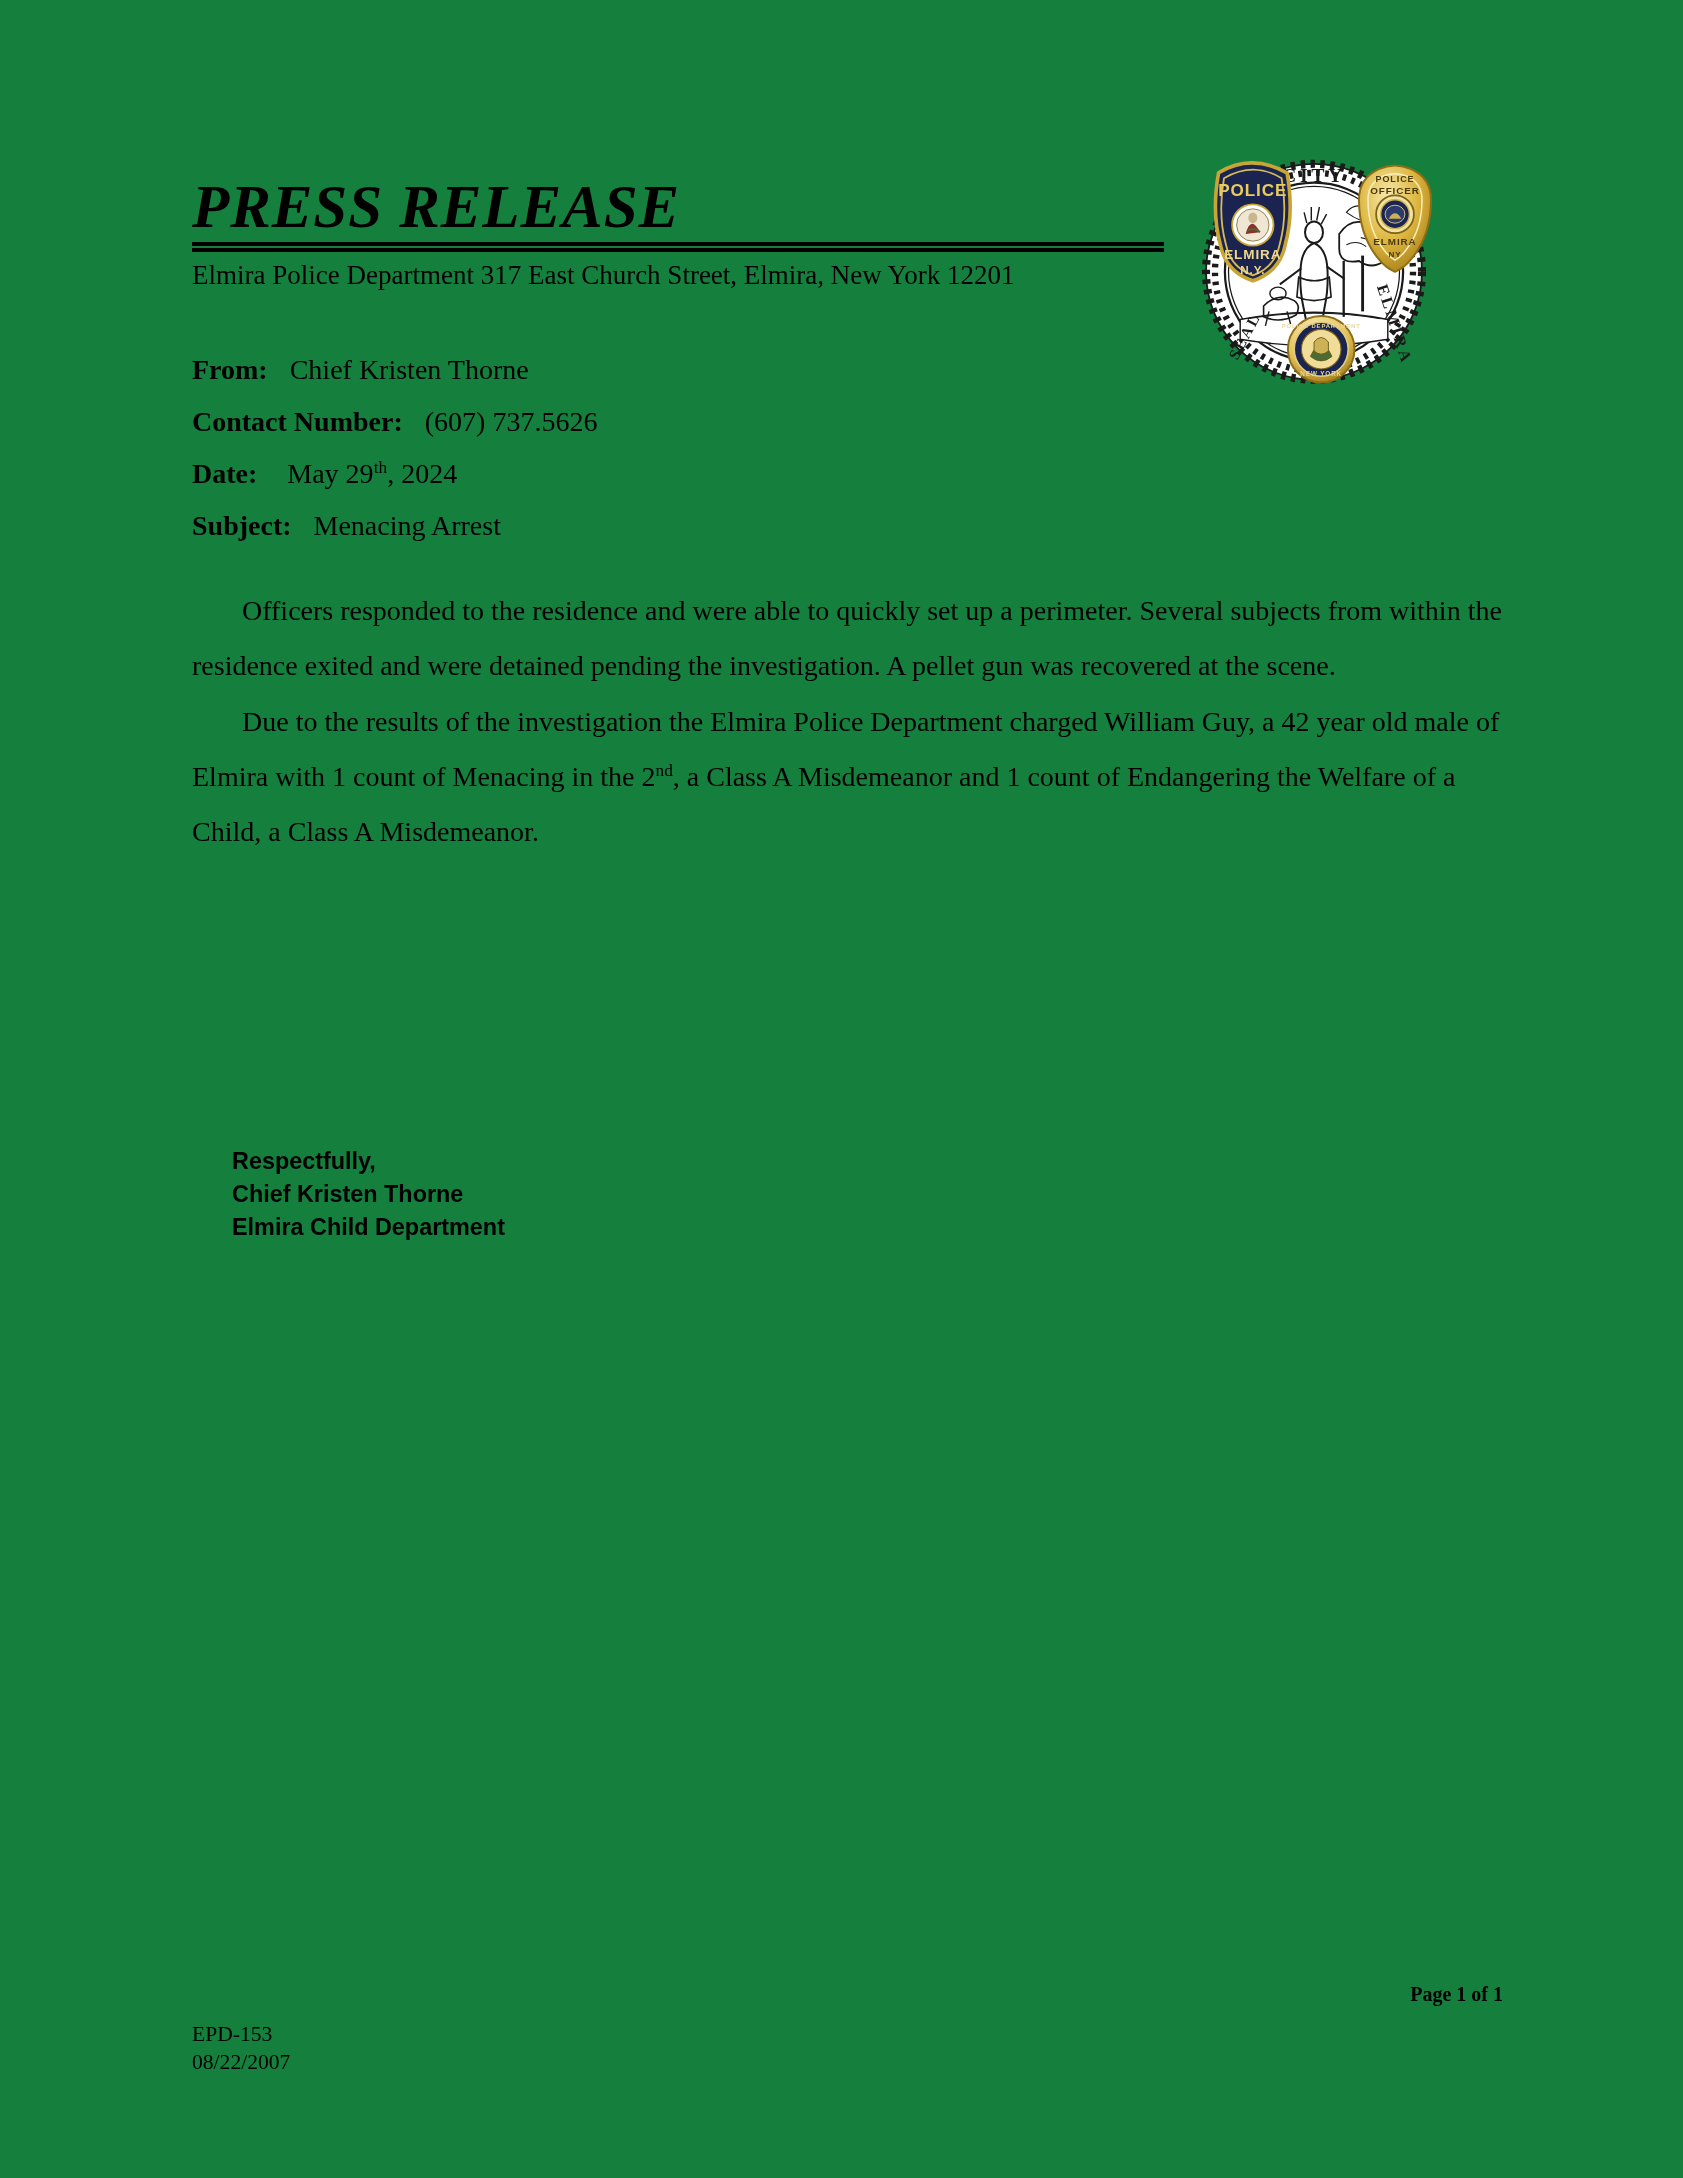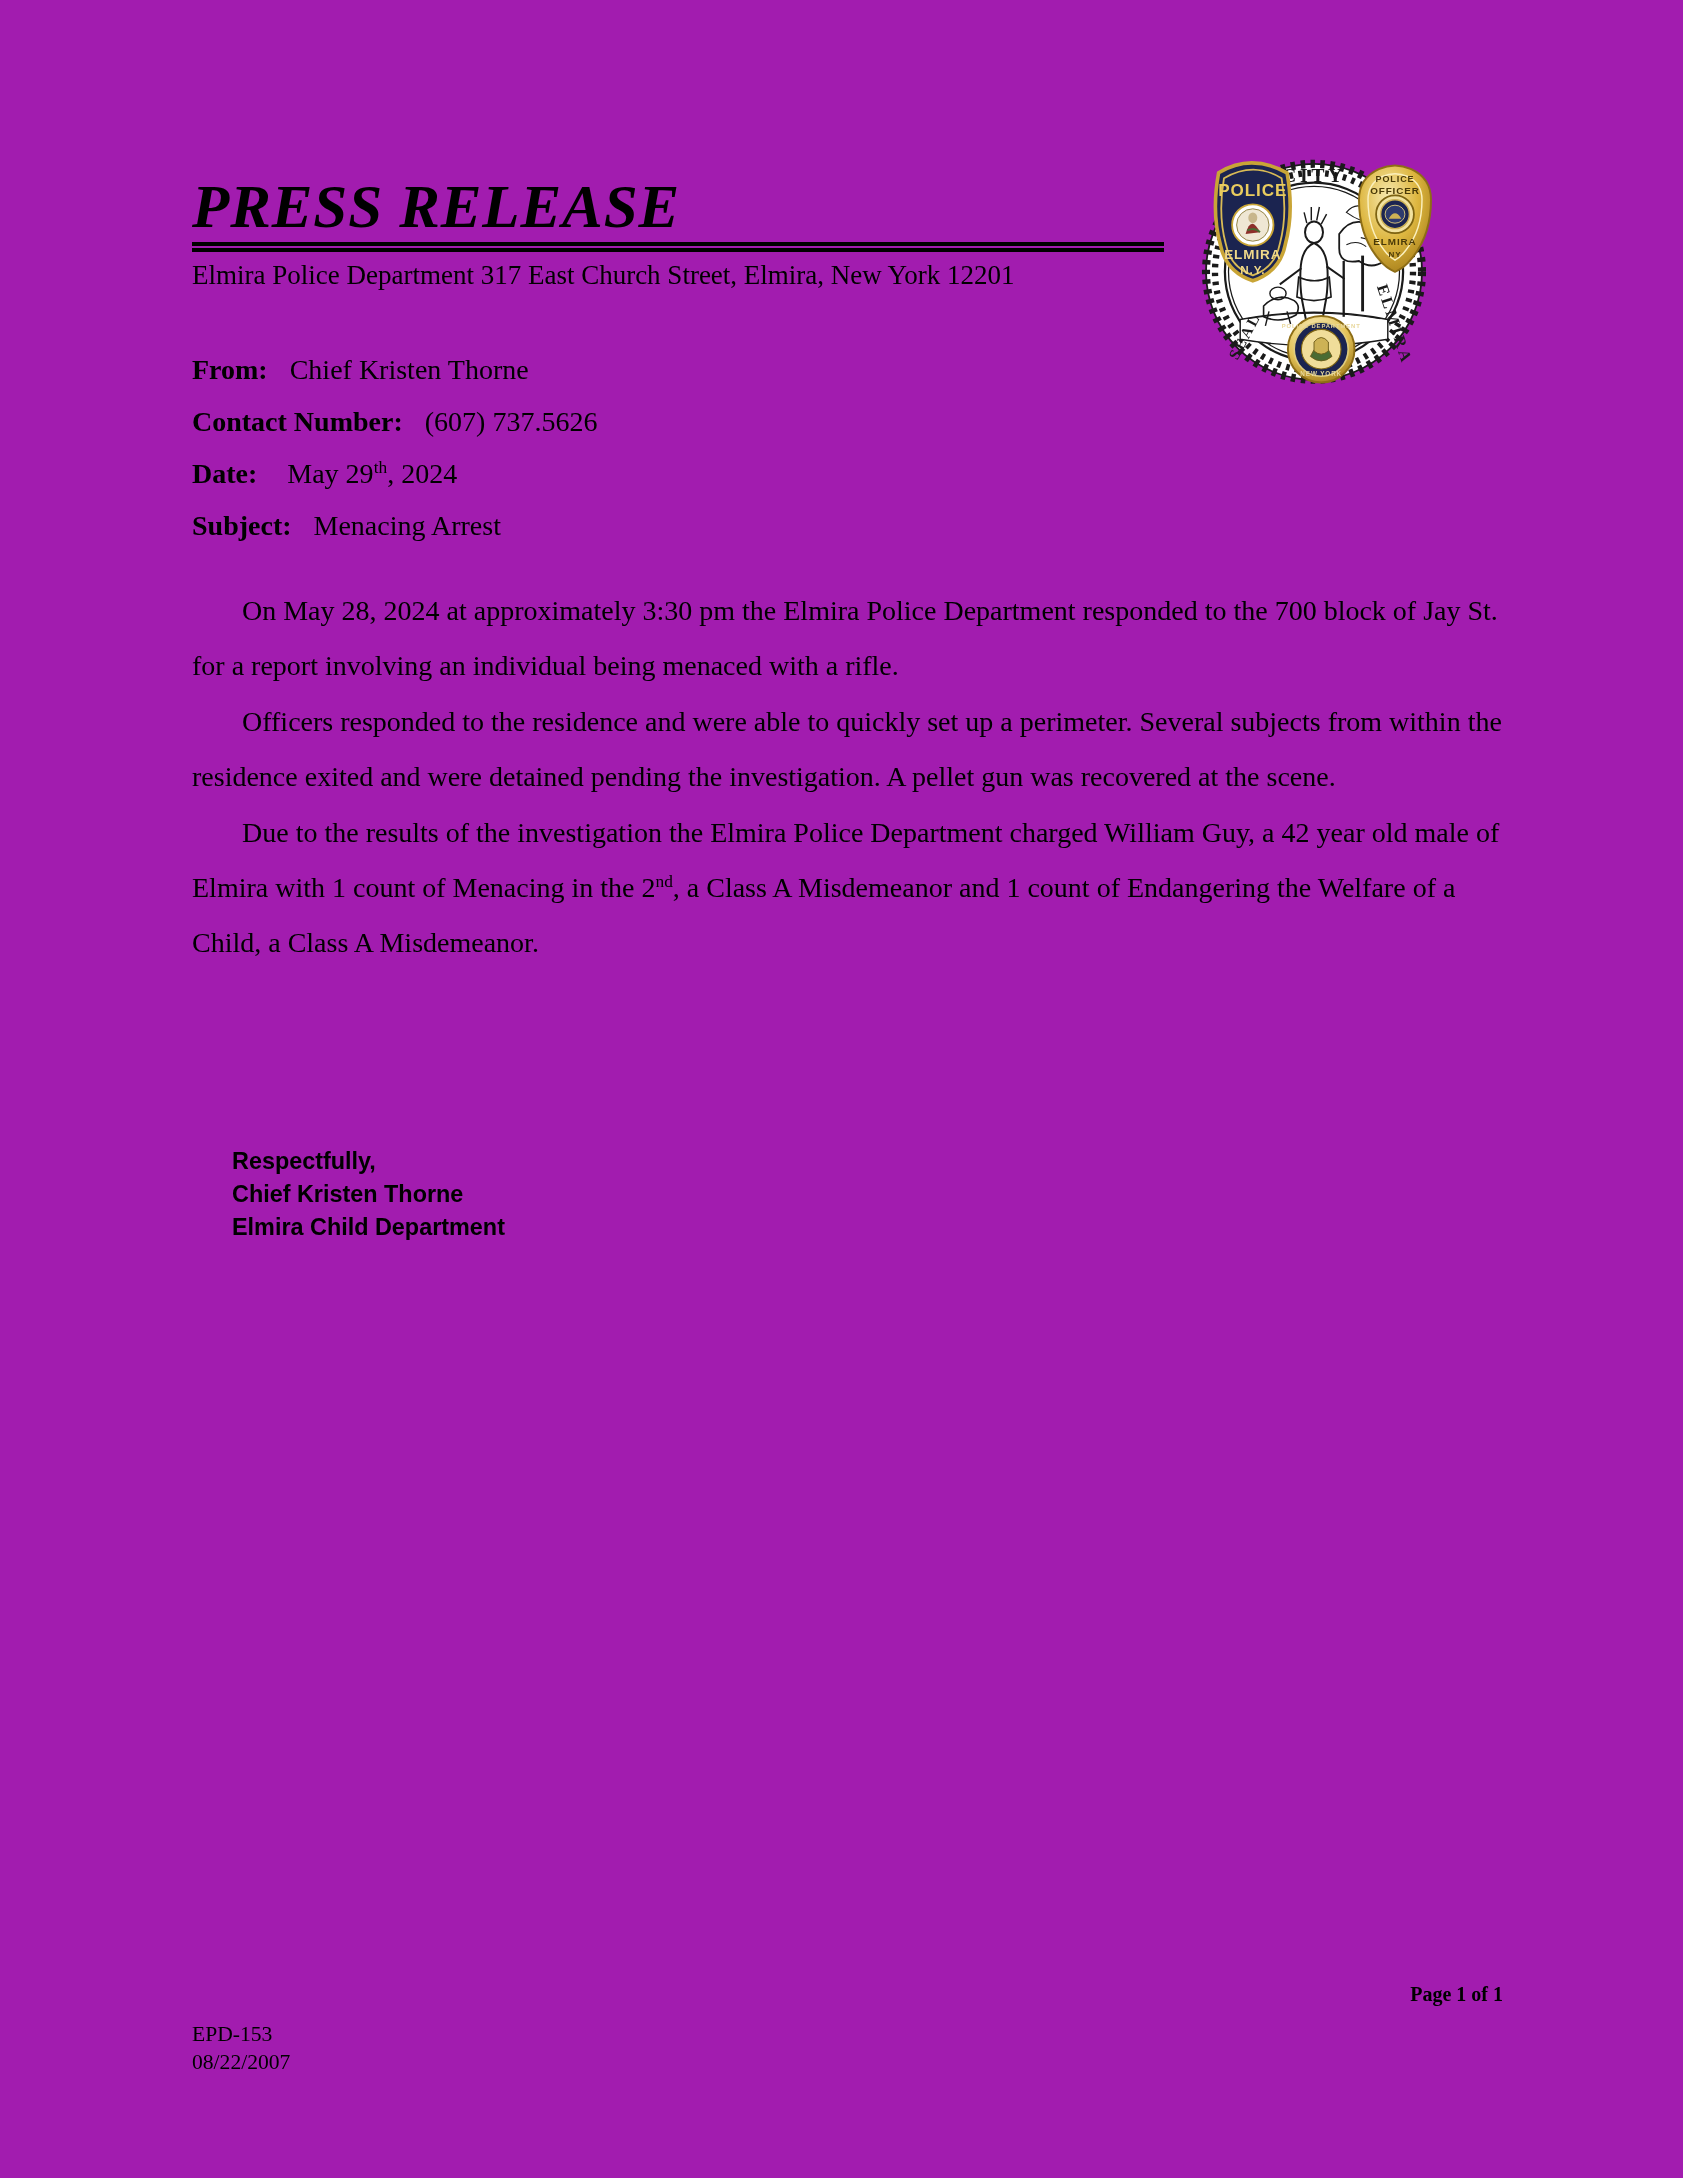--- a/index.html
+++ b/index.html
@@ -14,21 +14,21 @@
     font-family: "Liberation Serif", "DejaVu Serif", serif;
     color: #000000;
     overflow: hidden;
   }
 
   .page {
     position: absolute;
     left: 0; top: 0;
     width: 1683px;
     height: 2178px;
-    background: #a21caf;
+    background: #15803d;
   }
 
   
   .letterhead {
     position: absolute;
     left: 192px;
     top: 176px;
     width: 972px;
   }
   .title {
@@ -258,21 +258,20 @@
 
     <div class="field-row">
       <span class="field-label">Subject:</span>
       <span class="gap-sm"></span>
       <span class="field-value">Menacing Arrest</span>
     </div>
 
   </div>
 
   <div class="body-copy">
-    <p class="para">On May 28, 2024 at approximately 3:30 pm the Elmira Police Department responded to the 700 block of Jay St. for a report involving an individual being menaced with a rifle.</p>
     <p class="para">Officers responded to the residence and were able to quickly set up a perimeter. Several subjects from within the residence exited and were detained pending the investigation. A pellet gun was recovered at the scene.</p>
     <p class="para"><span>Due to the results of the investigation the Elmira Police Department charged William Guy, a 42 year old male of Elmira with 1 count of Menacing in the 2</span><sup class="ord">nd</sup><span>, a Class A Misdemeanor and 1 count of Endangering the Welfare of a Child, a Class A Misdemeanor.</span></p>
   </div>
 
   <div class="signature">
     <div>Respectfully,</div>
     <div>Chief Kristen Thorne</div>
     <div>Elmira Child Department</div>
   </div>
 

